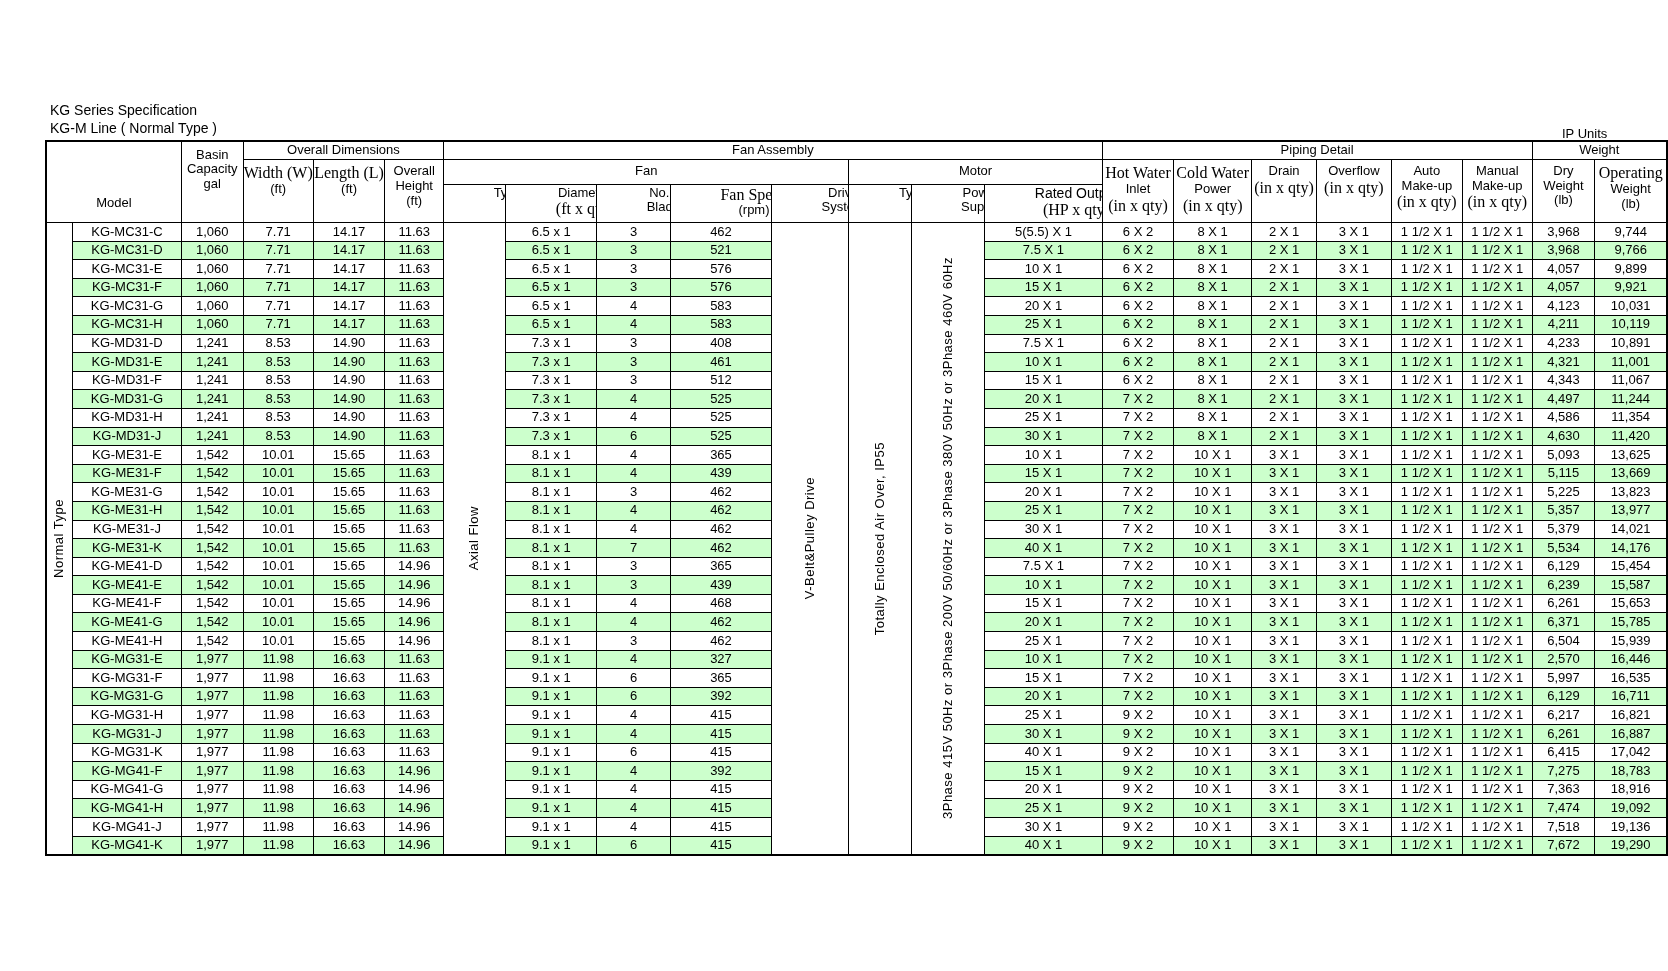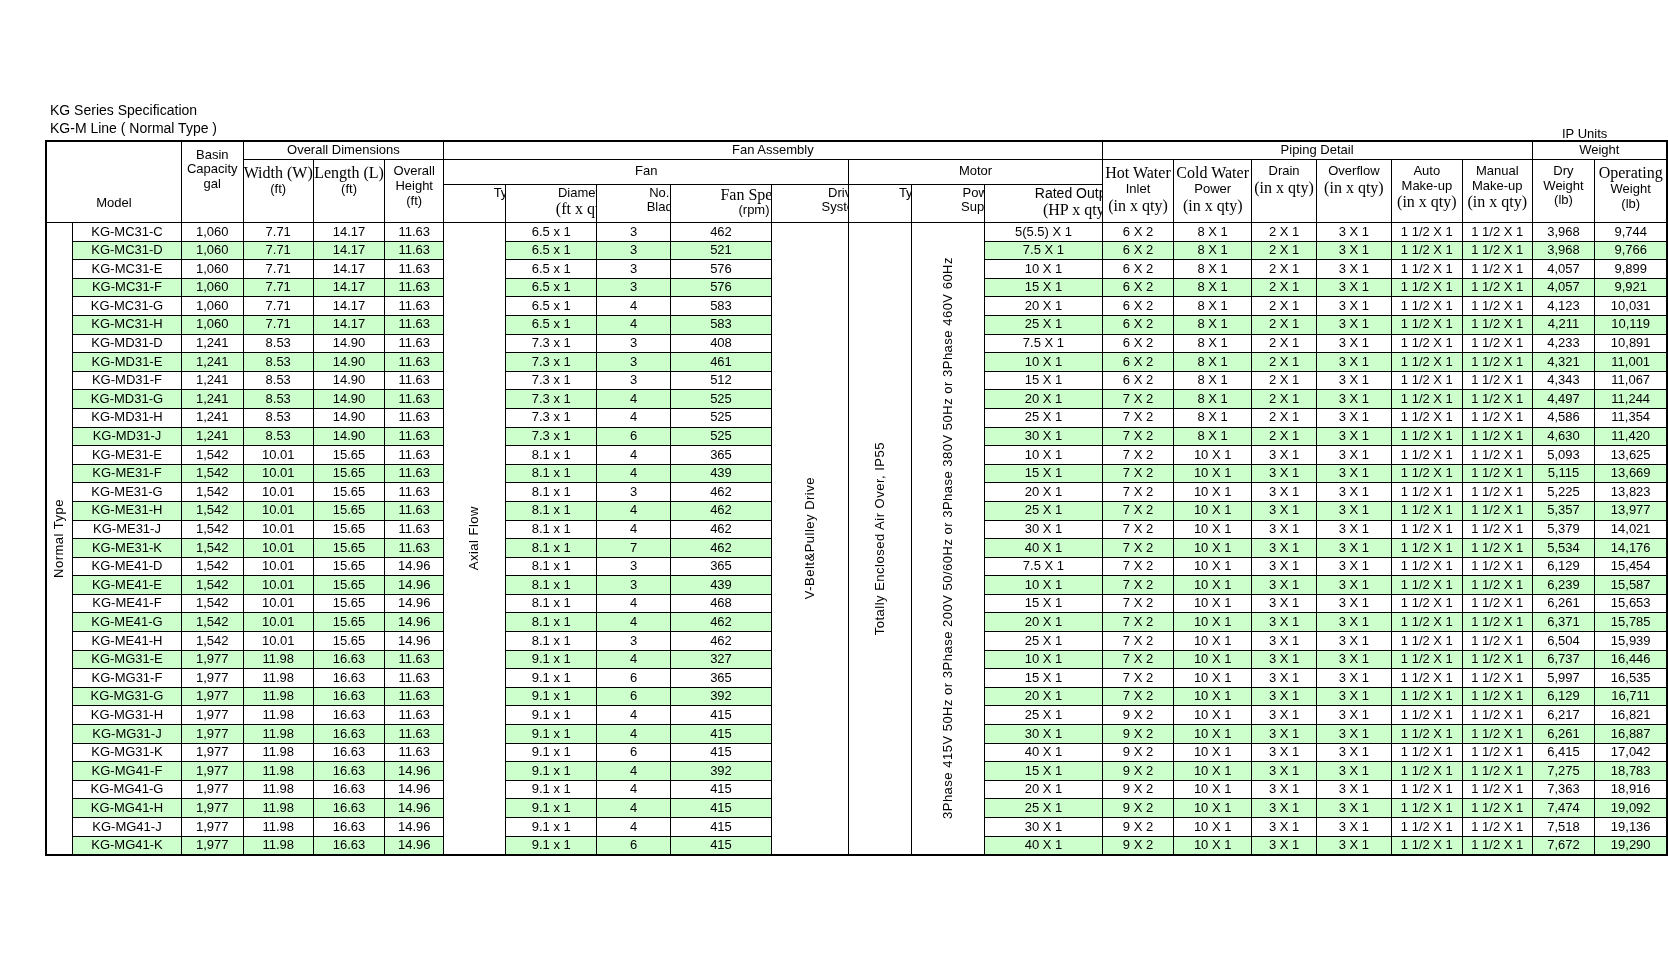--- a/index.html
+++ b/index.html
@@ -683,21 +683,21 @@
         <td>9.1 x 1</td>
         <td>4</td>
         <td>327</td>
         <td>10 X 1</td>
         <td>7 X 2</td>
         <td>10 X 1</td>
         <td>3 X 1</td>
         <td>3 X 1</td>
         <td>1 1/2 X 1</td>
         <td>1 1/2 X 1</td>
-        <td>6,737</td>
+        <td>2,570</td>
         <td>16,446</td>
       </tr>
       <tr>
         <td class="model">KG-MG31-F</td>
         <td>1,977</td>
         <td>11.98</td>
         <td>16.63</td>
         <td>11.63</td>
         <td>9.1 x 1</td>
         <td>6</td>

